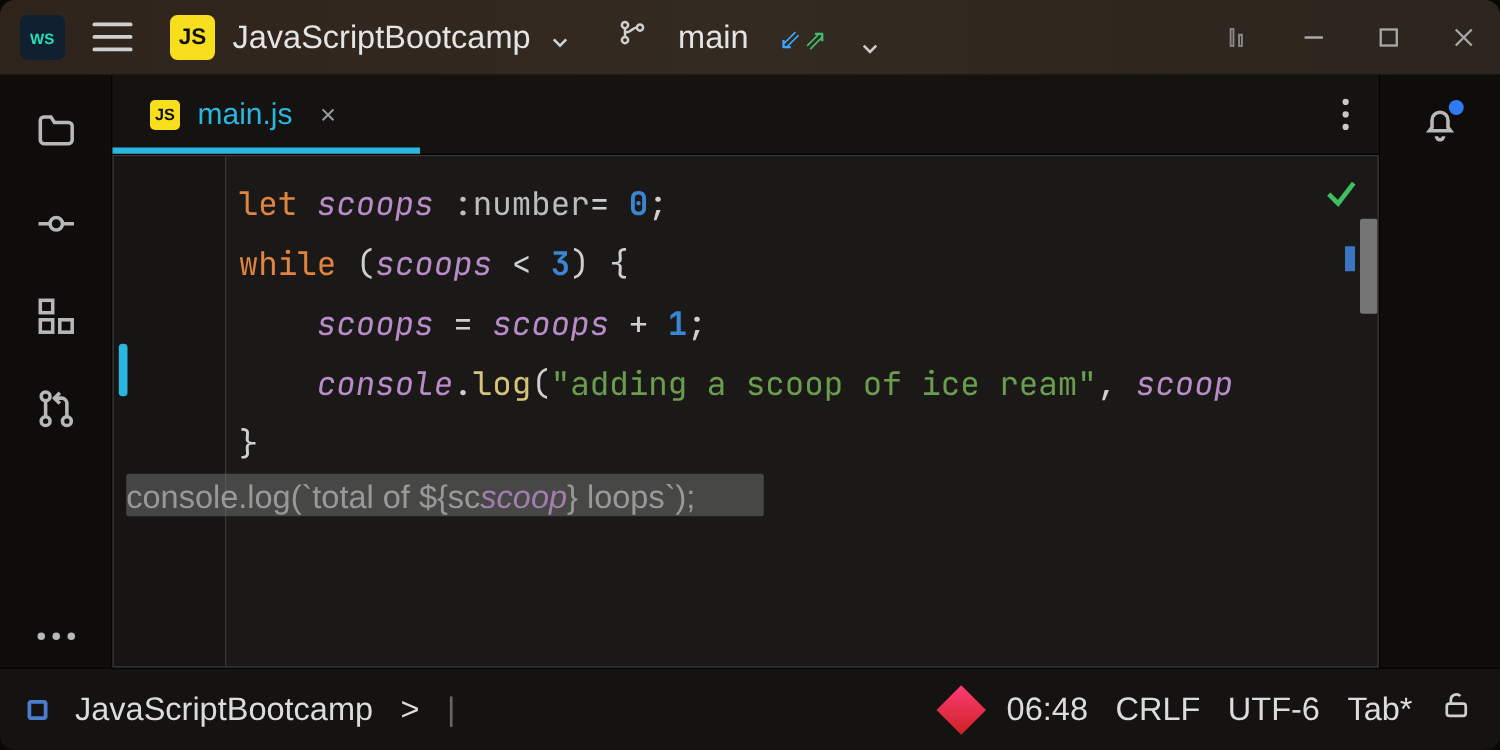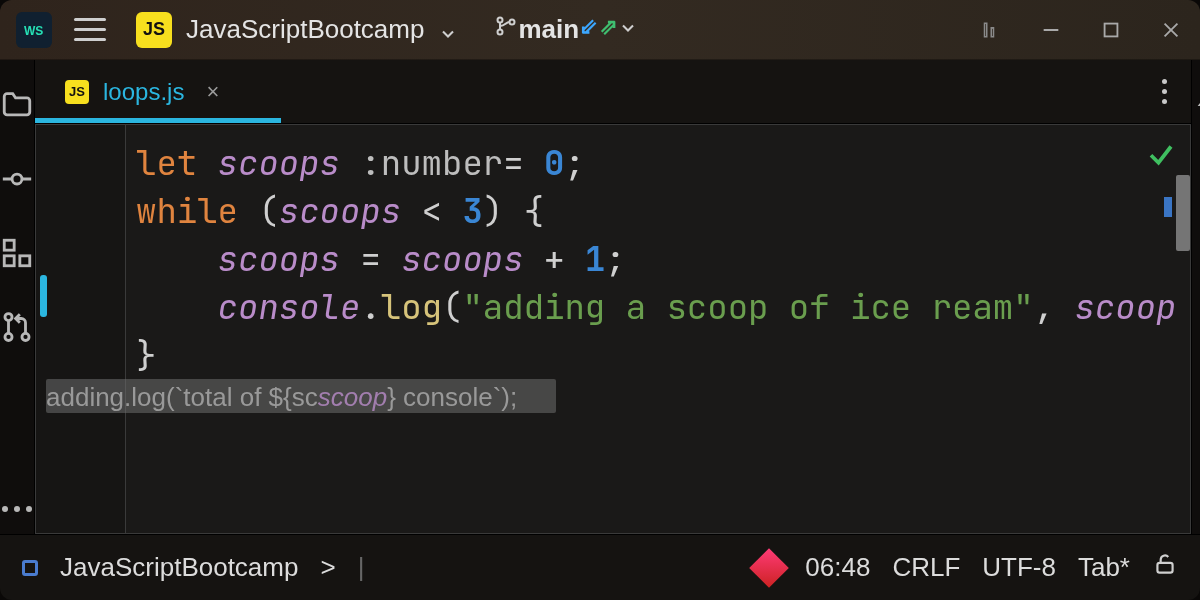--- a/index.html
+++ b/index.html
@@ -47,21 +47,21 @@
     display:flex;align-items:center;gap:14px;
     font-size:26px;color:#e4e4e4;
     padding:4px 8px;border-radius:6px;
   }
   .proj-chip .js-badge{
     background:#f7df1e;color:#111;font-weight:700;font-size:18px;
     width:36px;height:36px;border-radius:6px;display:flex;align-items:center;justify-content:center;
   }
   .chev{width:20px;height:20px;}
   .chev svg{width:100%;height:100%;}
-  .vcs{display:flex;align-items:flex-start;gap:0;font-size:26px;color:#e4e4e4;margin-left:6px;font-weight:bold;}
+  .vcs{display:flex;align-items:flex-end;gap:24px;font-size:26px;color:#e4e4e4;margin-left:6px;}
   .branch-icon svg{width:24px;height:24px;}
   .upd{display:flex;gap:2px;font-size:22px;}
   .upd .in{color:#3ca7ff;}
   .upd .out{color:#3fbf70;}
   .title-spacer{flex:1;}
   .title-ctrl{display:flex;gap:38px;align-items:center;}
   .ctrl{width:22px;height:22px;display:flex;align-items:center;justify-content:center;color:#a9a9a9;}
   
   .mainrow{display:flex;height:474px;}
   
@@ -98,23 +98,23 @@
   .tab-spacer{flex:1;}
   .vdots{display:flex;flex-direction:column;gap:5px;margin-right:18px;}
   .vdots span{width:5px;height:5px;border-radius:50%;background:#c8c8c8;}
   
   .codewrap{flex:1;position:relative;display:flex;background:#1a1918;border:1px solid #3a3a3a;margin:0 0 0 0;overflow:hidden;}
   .gutter{
     width:90px;background:#161514;border-right:1px solid #3a3a3a;position:relative;
   }
   .caretbar{position:absolute;left:4px;top:150px;width:7px;height:42px;border-radius:3px;background:var(--accent);}
   .code{
-    flex:1;position:relative;padding:14px 14px 14px 10px;
+    flex:1;position:relative;padding:14px 2px 14px 10px;
     font-family:"JetBrains Mono","Fira Code","Consolas",monospace;
-    font-size:34px;line-height:48px;white-space:pre;
+    font-size:26px;line-height:48px;white-space:pre;
   }
   .kw{color:var(--keyword);}
   .id{color:var(--ident);font-style:italic;}
   .ty{color:var(--type);}
   .num{color:var(--num);font-weight:600;}
   .str{color:var(--string);}
   .mth{color:var(--method);}
   .pn{color:#cfcfcf;}
   .hlsel{
     position:absolute;left:10px;top:254px;width:510px;height:34px;
@@ -250,21 +250,21 @@
         <span></span>
         <span></span>
         <span></span>
       </div>
   </div>
 
   <div class="editorcol">
     <div class="tabbar">
       <div class="tab">
         <span class="js-mini">JS</span>
-        <span>loops.js</span>
+        <span>main.js</span>
         <span class="tab-x">×</span>
       </div>
       <div class="tab-underline"></div>
       <div class="tab-spacer"></div>
       <div class="vdots">
           <span></span>
           <span></span>
           <span></span>
         </div>
     </div>
@@ -274,21 +274,21 @@
         <div class="caretbar"></div>
       </div>
       <div class="code"><span class="kw">let</span> <span class="id">scoops</span> <span class="ty">:number</span><span class="pn">=</span> <span class="num">0</span><span class="pn">;</span>
 <span class="kw">while</span> <span class="pn">(</span><span class="id">scoops</span><span class="pn"> &lt; </span><span class="num">3</span><span class="pn">)</span><span class="pn"> {</span>
     <span class="id">scoops</span><span class="pn"> = </span><span class="id">scoops</span><span class="pn"> + </span><span class="num">1</span><span class="pn">;</span>
     <span class="id">console</span><span class="pn">.</span><span class="mth">log</span><span class="pn">(</span><span class="str">"adding a scoop of ice ream"</span><span class="pn">, </span><span class="id">scoop</span>
 <span class="pn">}</span></div>
 
       <div class="hlsel"></div>
       <div class="line6">
-        <span class="ty cutoff">adding.log(`total of ${sc</span><span class="id" style="opacity:0.8">scoop</span><span class="ty cutoff">} console`);</span>
+        <span class="ty cutoff">console.log(`total of ${sc</span><span class="id" style="opacity:0.8">scoop</span><span class="ty cutoff">} loops`);</span>
       </div>
 
       <div class="ok-check">
         <svg viewBox="0 0 24 24" fill="none" stroke="currentColor" stroke-width="3">
             <polyline points="4 13 10 19 20 6"></polyline>
           </svg>
       </div>
       <div class="mini-mark"></div>
       <div class="mini-scroll"></div>
     </div>
@@ -307,21 +307,21 @@
 
 <div class="status">
   <div class="sq"></div>
   <span>JavaScriptBootcamp</span>
   <span>&gt;</span>
   <span style="color:#666;">|</span>
   <div class="spacer"></div>
   <div class="bs-icon"></div>
   <span>06:48</span>
   <span>CRLF</span>
-  <span>UTF-8</span>
+  <span>UTF-6</span>
   <span>Tab*</span>
   <span class="lock">
     <svg viewBox="0 0 24 24" fill="none" stroke="#cfcfcf" stroke-width="2">
         <rect x="5" y="11" width="14" height="9" rx="2"></rect>
         <path d="M8 11V8a4 4 0 0 1 7-2.5"></path>
       </svg>
   </span>
 </div>
 
 </body></html>

